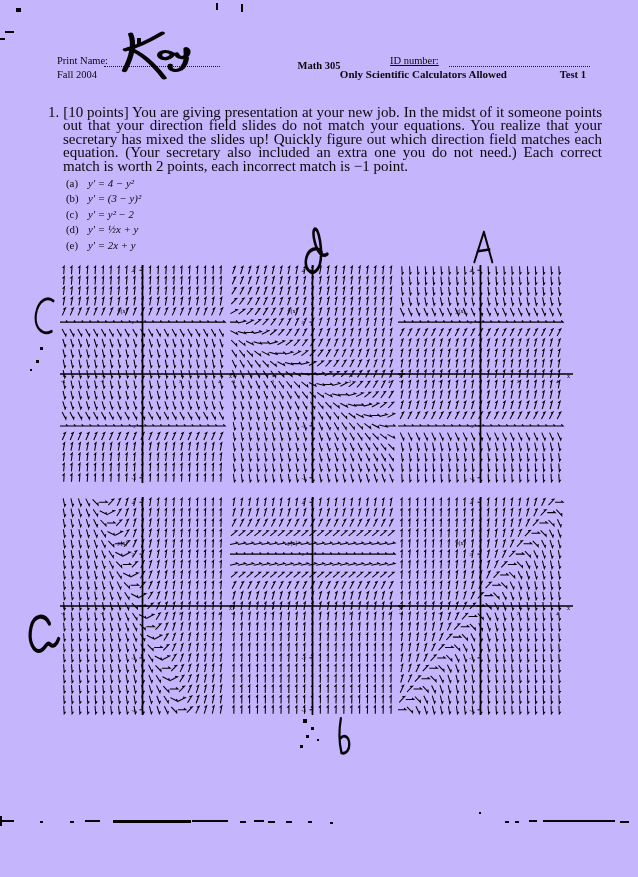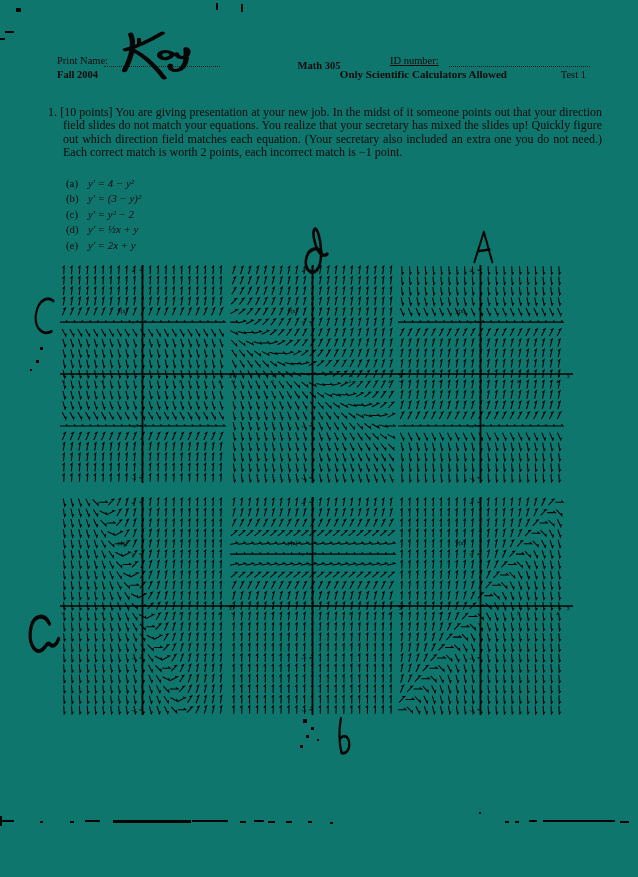--- a/index.html
+++ b/index.html
@@ -1,31 +1,31 @@
 <!DOCTYPE html>
 <html><head>
 <meta charset="utf-8">
 <style>
   html,body{margin:0;padding:0;}
   body{width:638px;height:877px;background:#ffffff;position:relative;
        font-family:"Liberation Serif", serif;color:#0a0a0a;overflow:hidden;}
-  .page{position:absolute;inset:0;background:#0f766e;}
+  .page{position:absolute;inset:0;background:#c4b5fd;}
   
   .hdr-label{position:absolute;font-size:10.5px;}
   #print-label{left:57px;top:55px;}
   #id-label{left:390px;top:55px;text-decoration:underline;}
   .fill-line{position:absolute;border-bottom:1.5px dotted #1a1a1a;height:12px;}
   #print-line{left:104px;top:54px;width:116px;}
   #id-line{left:449px;top:54px;width:141px;}
-  #term{position:absolute;left:57px;top:69px;font-weight:bold;font-size:10.5px;}
+  #term{position:absolute;left:57px;top:69px;font-weight:normal;font-size:10.5px;}
   #course{position:absolute;left:0;top:60px;width:638px;text-align:center;font-weight:bold;font-size:10.5px;}
-  #testno{position:absolute;right:52px;top:69px;font-weight:normal;font-size:10.5px;}
+  #testno{position:absolute;right:52px;top:69px;font-weight:bold;font-size:10.5px;}
   #calc{position:absolute;left:0;top:68px;width:507px;text-align:right;font-weight:bold;font-size:11px;}
   
-  #question{position:absolute;left:48px;top:106px;width:554px;font-size:12px;
+  #question{position:absolute;left:48px;top:106px;width:554px;font-size:15px;
             line-height:13.4px;text-align:justify;}
   #question .qbody{padding-left:15px;display:block;text-indent:-15px;}
   .qnum{font-weight:normal;}
   
   #equations{position:absolute;left:66px;top:176px;font-size:10.8px;line-height:15.4px;}
   .eqrow .eqlabel{display:inline-block;width:22px;}
   .eqrow .eqexpr{font-style:italic;}
   
   .plot{position:absolute;width:179px;height:218px;}
   .plot svg{display:block;}

